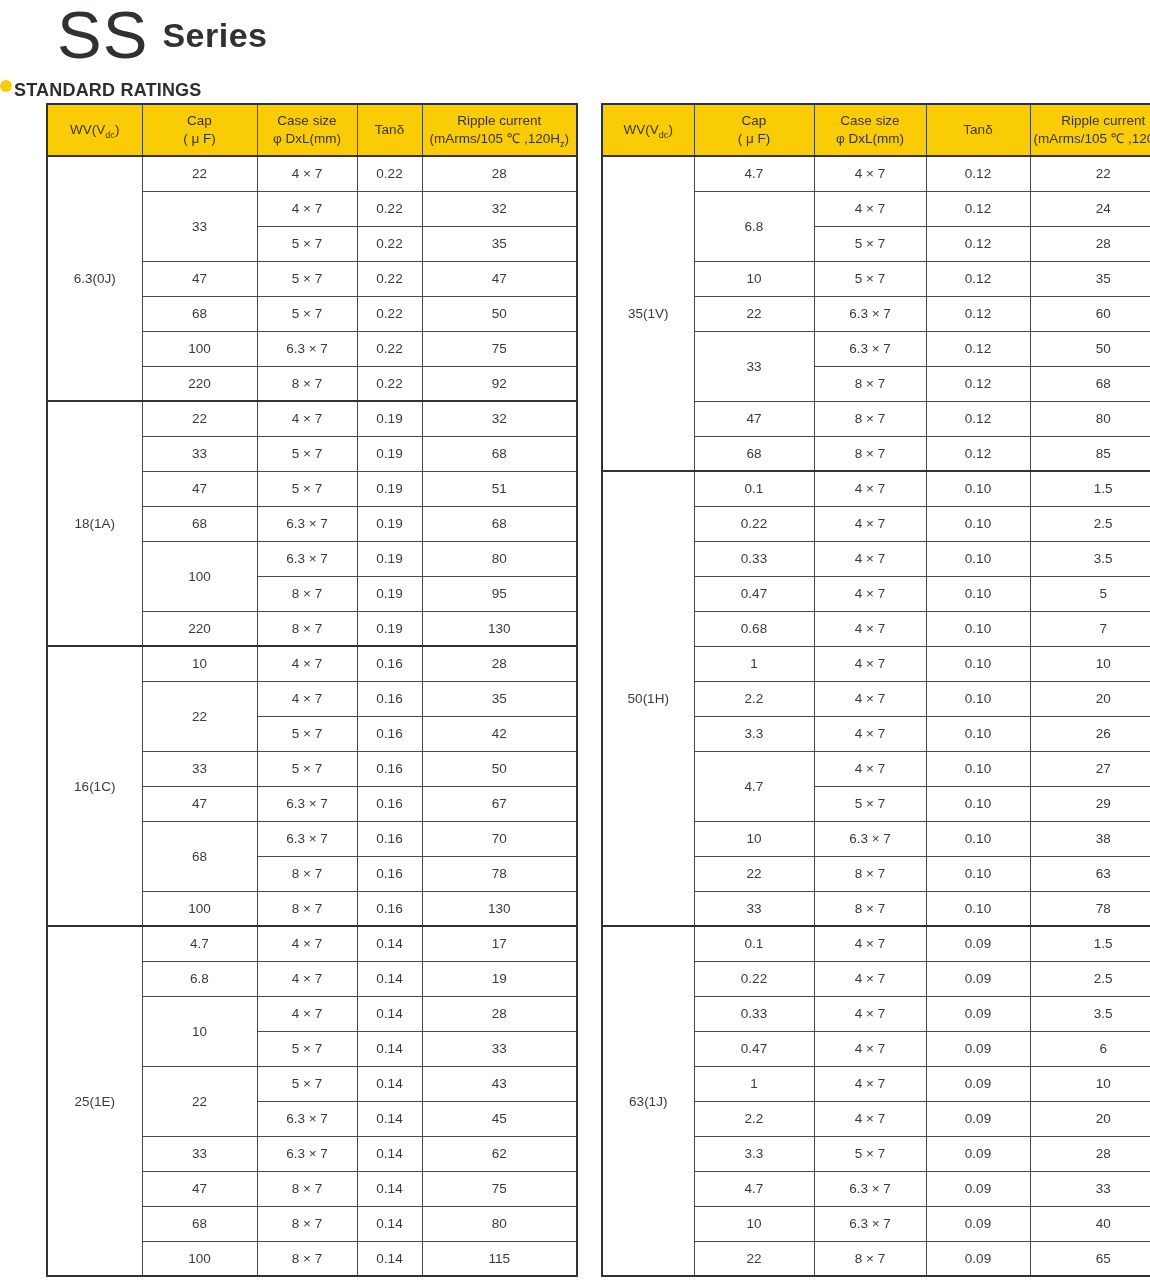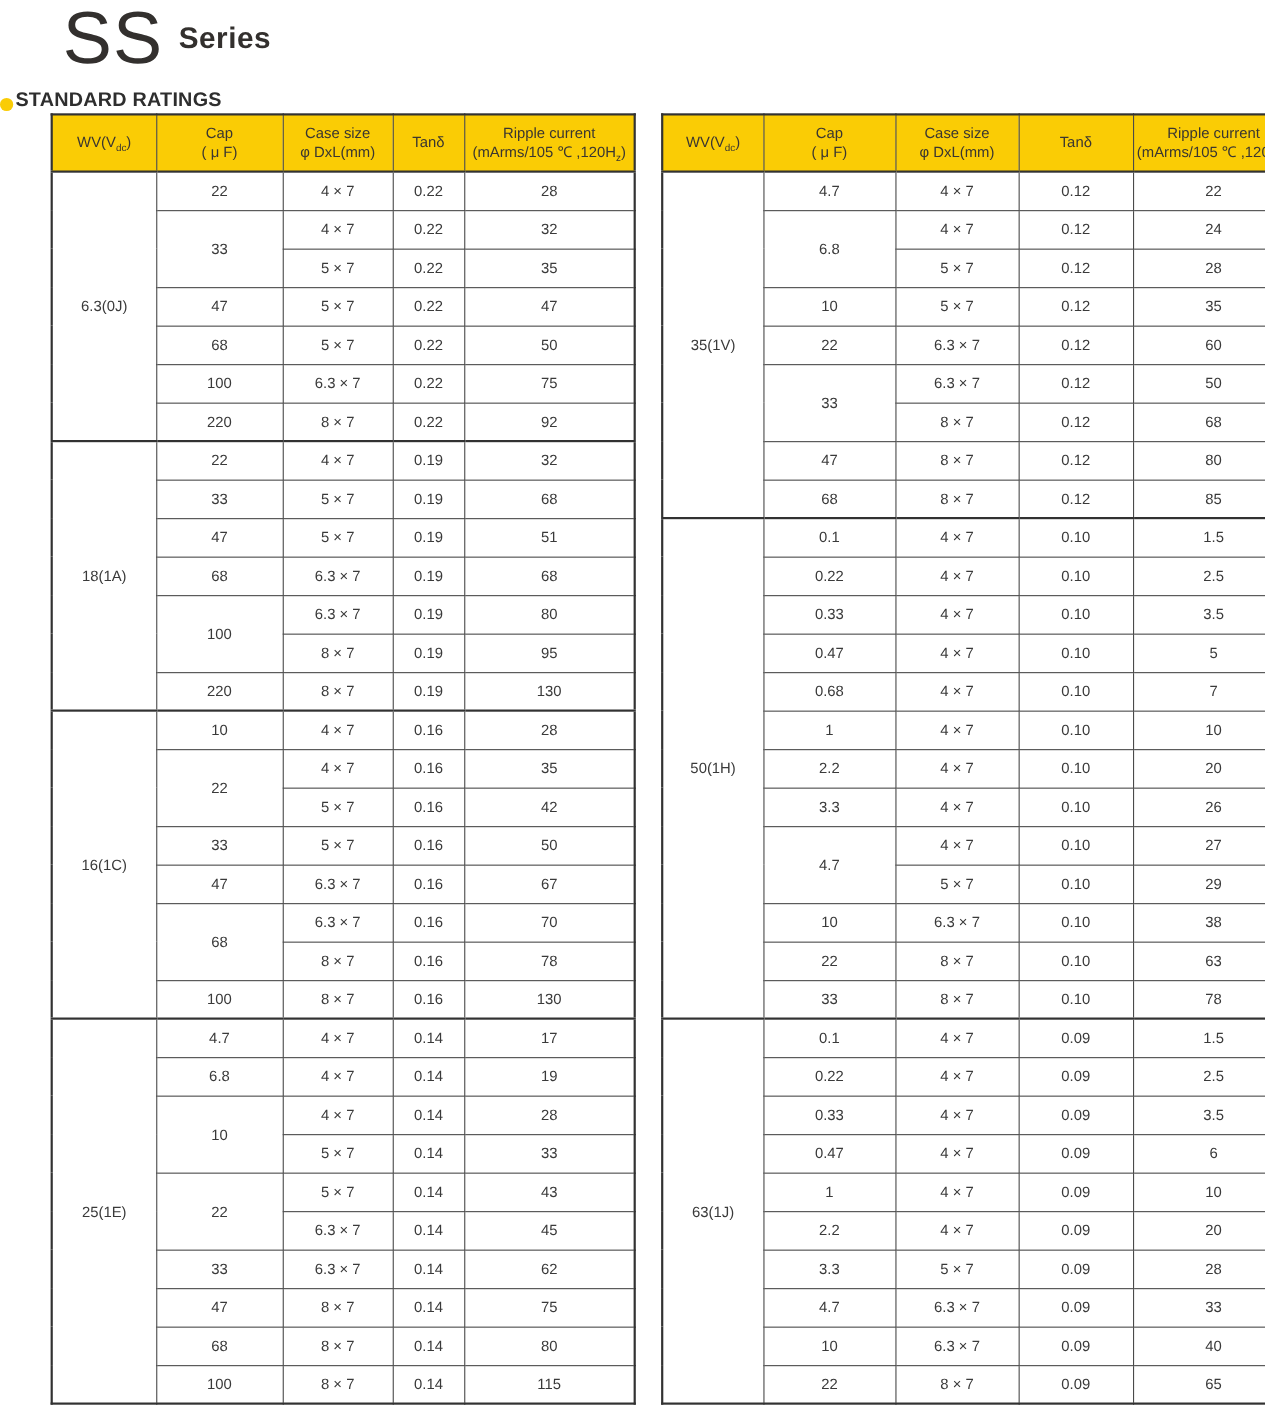--- a/index.html
+++ b/index.html
@@ -11,23 +11,23 @@
   *{box-sizing:border-box;}
   html,body{margin:0;padding:0;}
   body{
     width:1150px;height:1288px;position:relative;background:#ffffff;
     font-family:"Liberation Sans", sans-serif;color:var(--text);
     overflow:hidden;
   }
   
   .title-row{position:absolute;left:13px;top:0px;display:flex;align-items:center;margin-left:44px;}
   .title-ss{font-size:67px;line-height:1.05;font-weight:400;color:#33302e;letter-spacing:1px;}
-  .title-series{font-size:27px;font-weight:bold;color:#33302e;margin-left:14px;letter-spacing:0.5px;}
+  .title-series{font-size:34px;font-weight:bold;color:#33302e;margin-left:14px;letter-spacing:0.5px;}
   
-  .section-header{position:absolute;left:0px;top:80px;display:flex;align-items:flex-end;}
+  .section-header{position:absolute;left:0px;top:80px;display:flex;align-items:flex-start;}
   .bullet{width:12px;height:12px;border-radius:50%;background:var(--yellow);flex:0 0 auto;margin-right:2px;}
   .section-title{font-size:18px;font-weight:bold;color:#2e2e2e;letter-spacing:0.2px;}
   
   table.ratings{
     position:absolute;top:103px;border-collapse:collapse;table-layout:fixed;
     border:2px solid var(--border-dark);
     margin-left:36px;
   }
   table.t0{left:10px;width:530px;}
   table.t1{left:565px;width:575px;}

